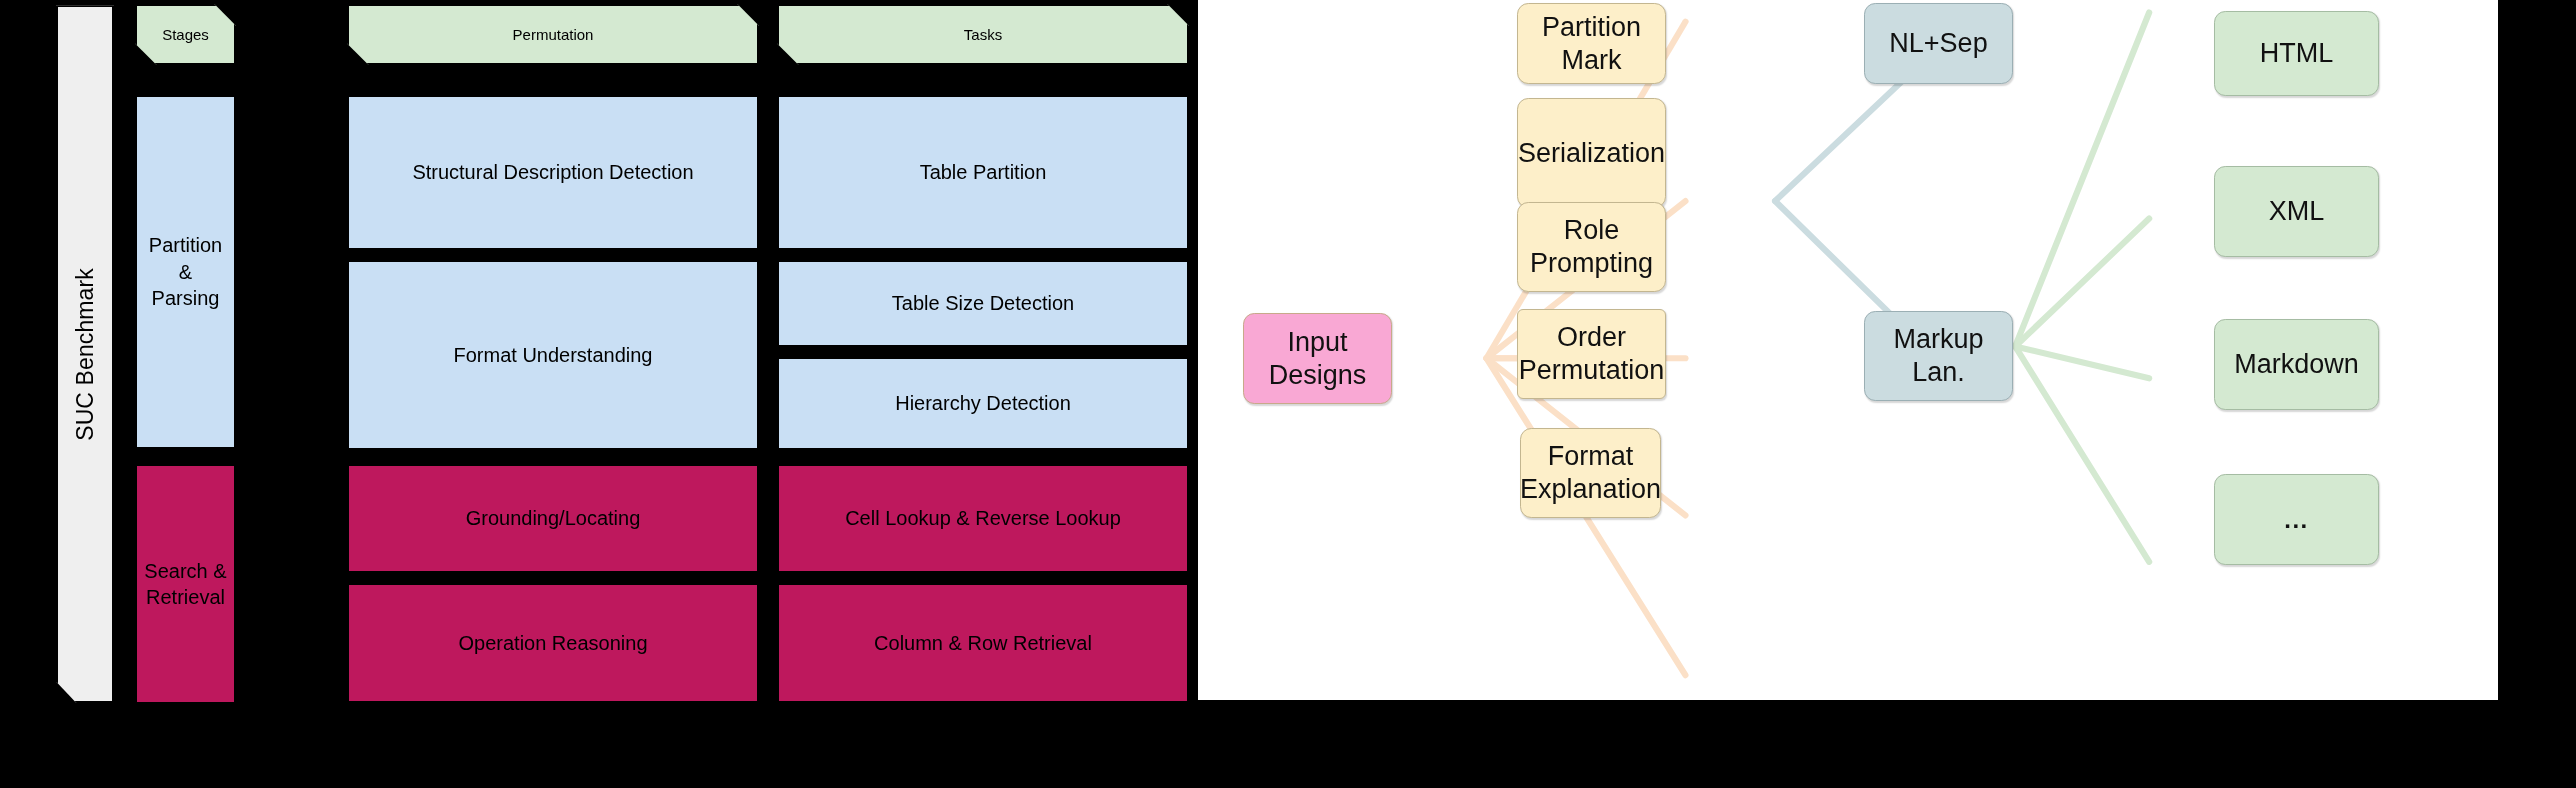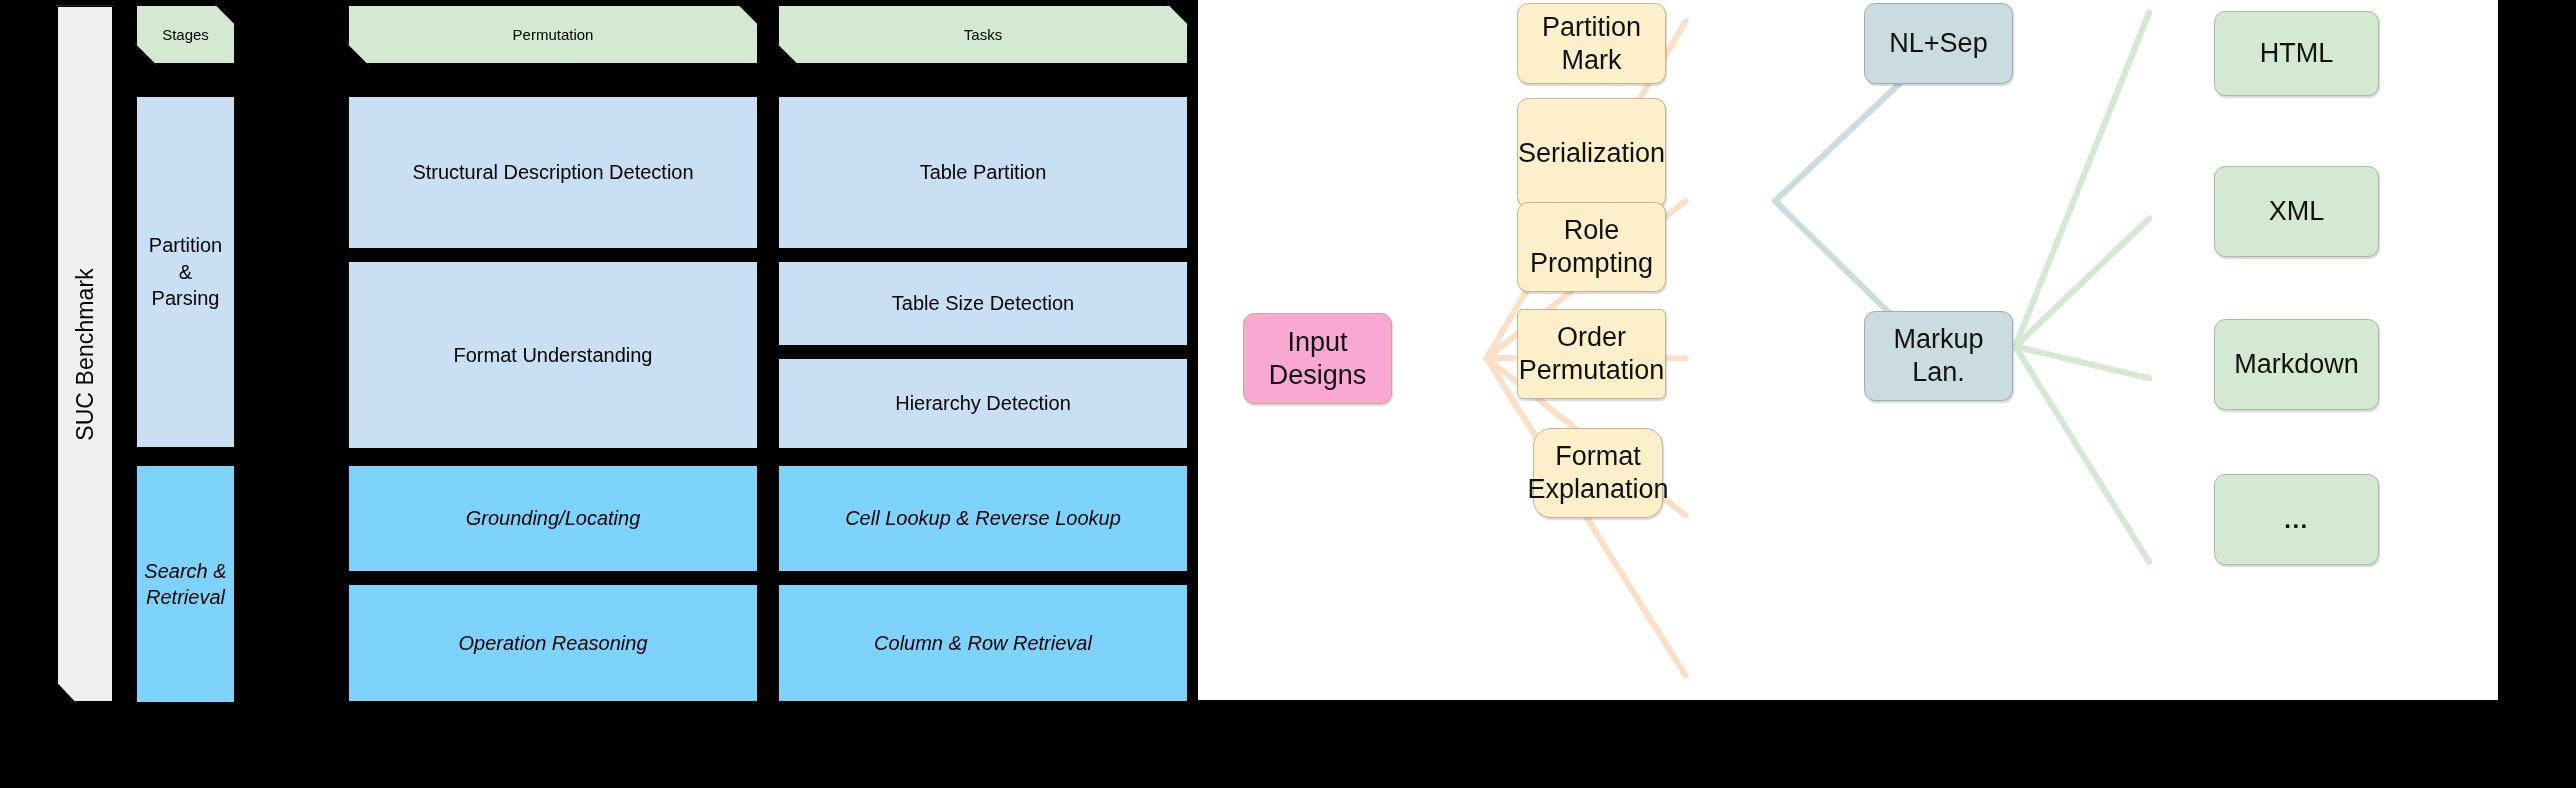--- a/index.html
+++ b/index.html
@@ -68,21 +68,21 @@
     display: flex;
     align-items: center;
     justify-content: center;
     text-align: center;
     font-size: 20px;
     color: #000000;
     line-height: 1.32;
     padding: 0 7.2px;
   }
   .tile.blue { background: #C9DFF4; }
-  .tile.pink { background: #7dd3fc; font-style: italic; }
+  .tile.pink { background: #be185d; }
 
   
   #right-panel {
     position: absolute;
     left: 1198px;
     top: 0;
     width: 1300px;
     height: 700px;
     background: #FFFFFF;
   }
@@ -204,21 +204,21 @@
   </div>
   <div class="node yellow" style="left:319px; top:98px; width:149px; height:110px;">
     <span>Serialization</span>
   </div>
   <div class="node yellow" style="left:319px; top:202px; width:149px; height:90px;">
     <span>Role Prompting</span>
   </div>
   <div class="node yellow" style="left:319px; top:309px; width:149px; height:90px;border-radius:6px;">
     <span>Order Permutation</span>
   </div>
-  <div class="node yellow" style="left:335px; top:428px; width:130px; height:90px;border-radius:18px;">
+  <div class="node yellow" style="left:322px; top:428px; width:141px; height:90px;">
     <span>Format Explanation</span>
   </div>
 
   <div class="node steel" style="left:666px; top:3.1px; width:149px; height:81px;">
     <span>NL+Sep</span>
   </div>
   <div class="node steel" style="left:666px; top:289px; width:149px; height:90px;margin-top:22px;">
     <span>Markup Lan.</span>
   </div>
 

